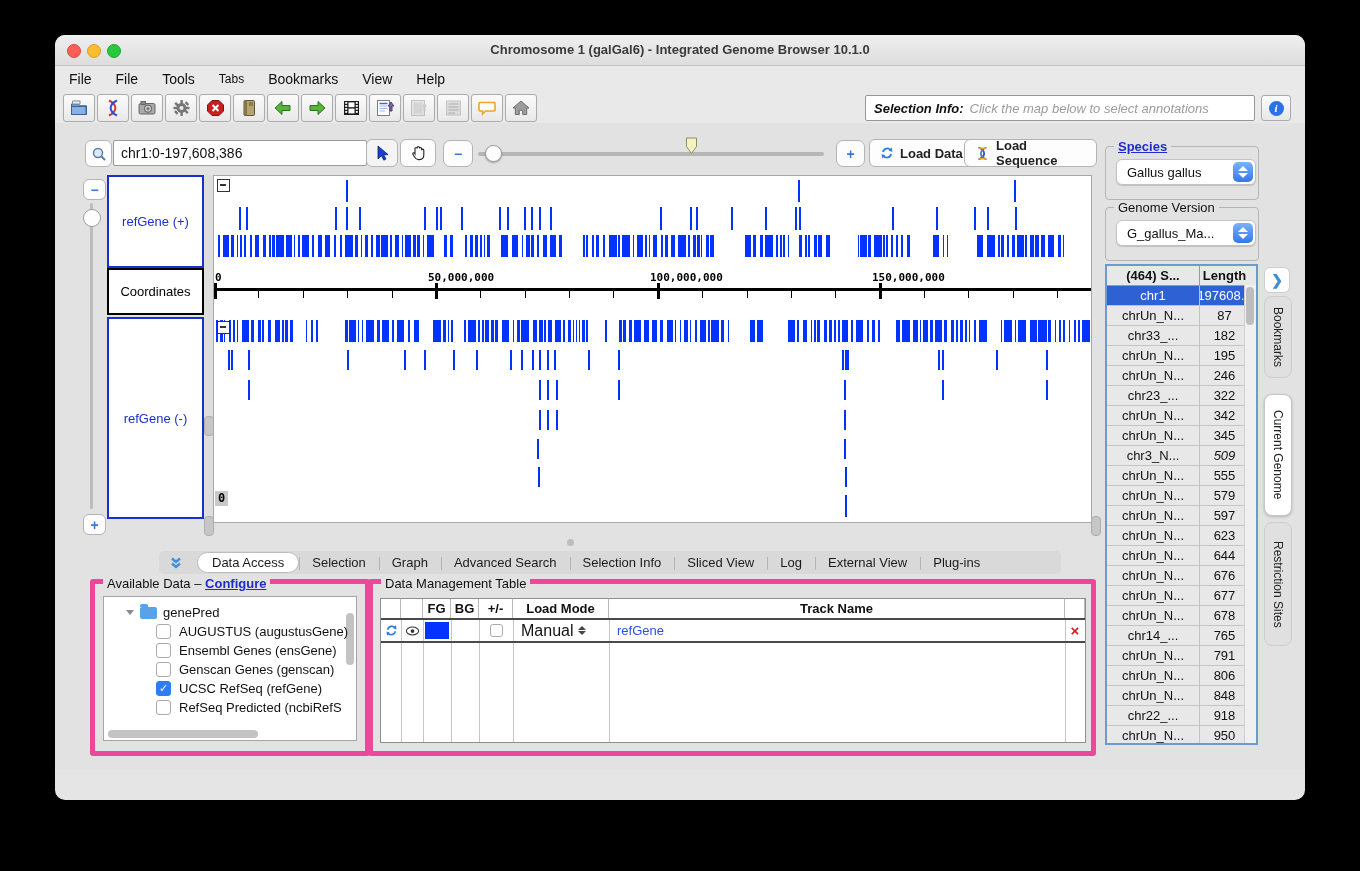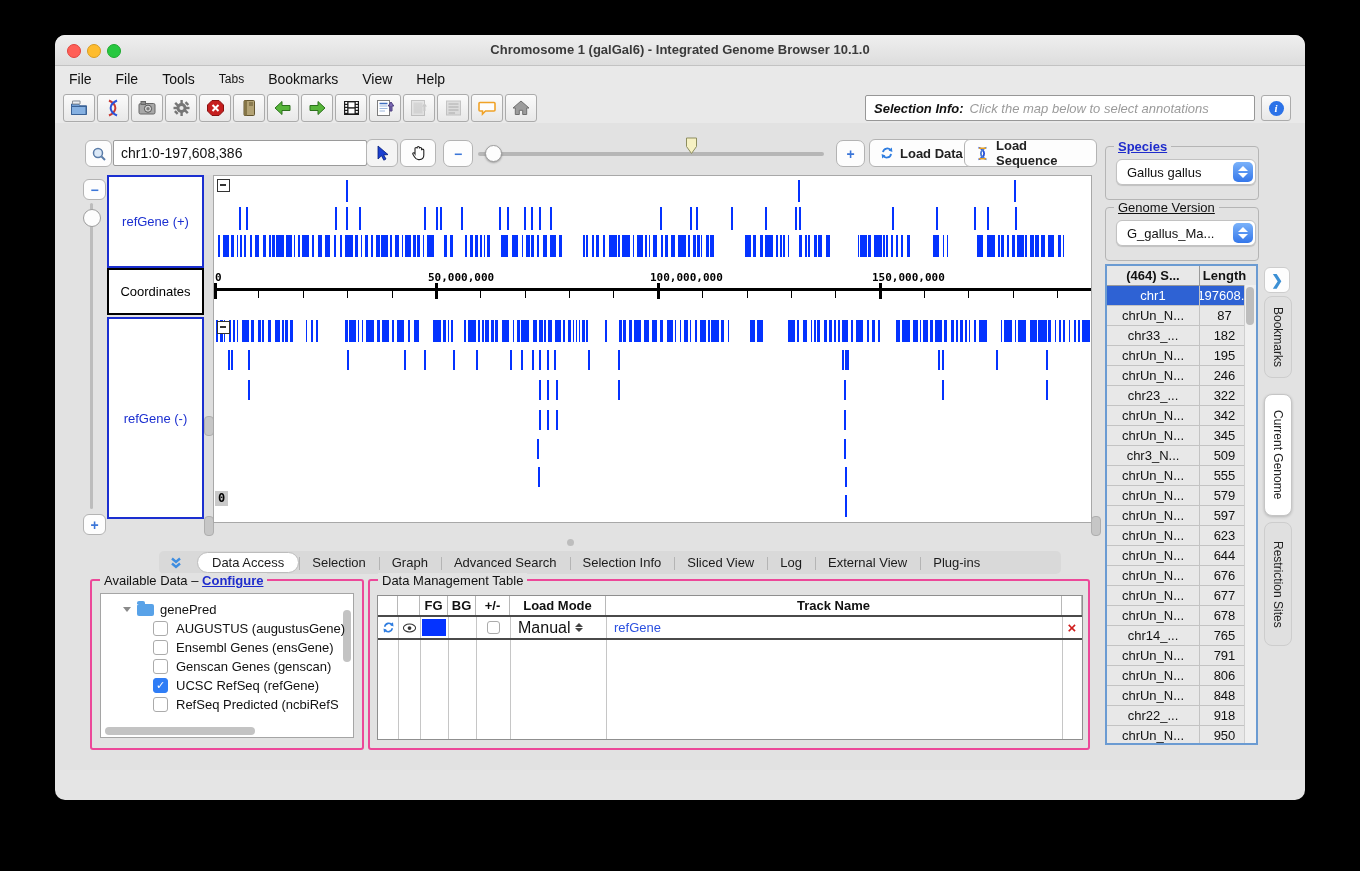--- a/index.html
+++ b/index.html
@@ -72,21 +72,21 @@
   .collapsebox{position:absolute;width:11px;height:11px;border:1px solid #333;background:#fff;z-index:5;}
   .collapsebox::after{content:"";position:absolute;left:2px;top:4px;width:6px;height:1.5px;background:#333;}
   .axis-line{position:absolute;left:0;height:3px;background:#000;width:877px;}
   .axis-label{position:absolute;font-family:"DejaVu Sans Mono",monospace;font-size:11px;
               font-weight:bold;color:#000;white-space:nowrap;}
   .origin-chip{position:absolute;background:#c9c9c9;color:#000;font-family:"DejaVu Sans Mono",monospace;
                font-size:12px;font-weight:bold;padding:0 3px;line-height:15px;}
   .mini-thumb{position:absolute;width:8px;height:18px;border-radius:4px;background:#c6c6c6;border:1px solid #aeaeae;}
   
   .groupbox{position:absolute;border:1px solid #b5b5b5;border-radius:4px;}
-  .groupbox .glabel{position:absolute;top:-8px;left:8px;background:#e2e2e2;padding:0 4px;font-size:13px;text-decoration:underline;}
+  .groupbox .glabel{position:absolute;top:-8px;left:8px;background:#e2e2e2;padding:0 4px;font-size:13px;}
   .glabel.linkish{color:#1f2ccc;font-weight:bold;text-decoration:underline;}
   .dropdown{position:absolute;left:10px;top:12px;height:24px;background:#fff;border:1px solid #c2c2c2;
             border-radius:6px;display:flex;align-items:center;font-size:13px;
             padding-left:10px;box-shadow:0 1px 1px rgba(0,0,0,.15);}
   .spincap{margin-left:auto;width:20px;height:20px;border-radius:5px;margin-right:2px;
            background:linear-gradient(#7ab2fa,#3577ea);position:relative;}
   .spincap::before{content:"";position:absolute;left:5px;top:4px;border-left:5px solid transparent;
        border-right:5px solid transparent;border-bottom:5px solid #fff;}
   .spincap::after{content:"";position:absolute;left:5px;bottom:4px;border-left:5px solid transparent;
        border-right:5px solid transparent;border-top:5px solid #fff;}
@@ -110,21 +110,21 @@
            color:#3b8fd4;font-weight:bold;font-size:14px;}
   
   .divdot{position:absolute;left:512px;top:416px;width:7px;height:7px;border-radius:50%;background:#bdbdbd;}
   .tabstrip{position:absolute;left:104px;top:428px;width:902px;height:23px;background:#d9d9d9;border-radius:5px;}
   .btabs{position:absolute;left:142px;top:428px;height:23px;display:flex;align-items:center;font-size:13px;}
   .btab{padding:2px 13px;color:#1b1b1b;position:relative;}
   .btab.sel{background:#fff;border:1px solid #bdbdbd;border-radius:12px;padding:2px 14px;}
   .btab:not(.sel):not(:first-child)::before{content:"";position:absolute;left:0;top:4px;width:1px;height:13px;background:#b4b4b4;}
   .tabchev{position:absolute;left:108px;top:429px;width:26px;height:21px;border-radius:5px;
            display:flex;align-items:center;justify-content:center;}
-  .panelbox{position:absolute;top:456px;height:167px;border:2px solid #ec4899;border-radius:3px;}
+  .panelbox{position:absolute;top:456px;height:167px;border:5px solid #ec4899;border-radius:3px;}
   .panelbox .ptitle{position:absolute;top:-8px;left:8px;background:#e2e2e2;padding:0 4px;font-size:13px;white-space:nowrap;}
   .cfg-link{color:#1f2ccc;font-weight:bold;text-decoration:underline;}
   .treebox{position:absolute;left:8px;top:12px;right:8px;bottom:10px;background:#fff;border:1px solid #a5a5a5;overflow:hidden;}
   .tree-row{position:absolute;height:19px;display:flex;align-items:center;font-size:13px;white-space:nowrap;}
   .tchev{width:0;height:0;border-left:4px solid transparent;border-right:4px solid transparent;
          border-top:5px solid #8a8a8a;margin-right:6px;}
   .folder{width:17px;height:12px;background:#58a2e8;border-radius:2px;position:relative;margin-right:6px;}
   .folder::before{content:"";position:absolute;top:-3px;left:0;width:8px;height:3px;background:#58a2e8;border-radius:2px 2px 0 0;}
   .cb{width:13px;height:13px;border:1px solid #ababab;border-radius:3px;background:#fff;margin-right:8px;flex:none;}
   .cb.checked{background:#2f7df6;border-color:#2f7df6;color:#fff;font-size:11px;line-height:13px;text-align:center;}
@@ -817,21 +817,21 @@
           <div class="seq-row">
             <div style="width: 92px;">chrUn_N...</div>
             <div style="width: 49px;">342</div>
           </div>
           <div class="seq-row">
             <div style="width: 92px;">chrUn_N...</div>
             <div style="width: 49px;">345</div>
           </div>
           <div class="seq-row">
             <div style="width: 92px;">chr3_N...</div>
-            <div style="width: 49px;">509</div>
+            <div style="width: 49px; font-style: italic;">509</div>
           </div>
           <div class="seq-row">
             <div style="width: 92px;">chrUn_N...</div>
             <div style="width: 49px;">555</div>
           </div>
           <div class="seq-row">
             <div style="width: 92px;">chrUn_N...</div>
             <div style="width: 49px;">579</div>
           </div>
           <div class="seq-row">

